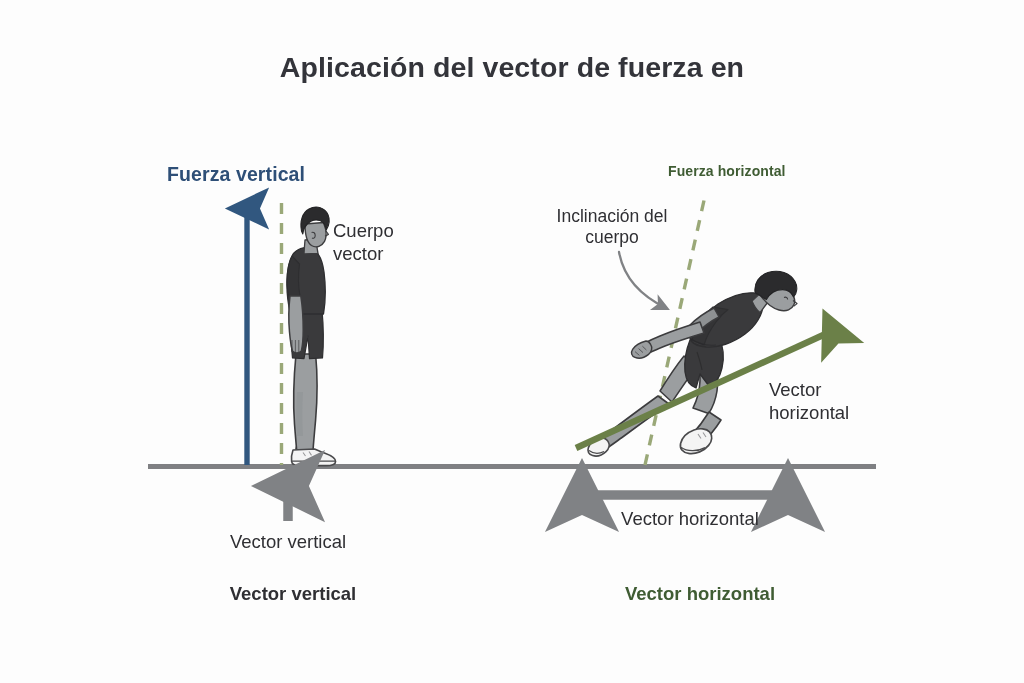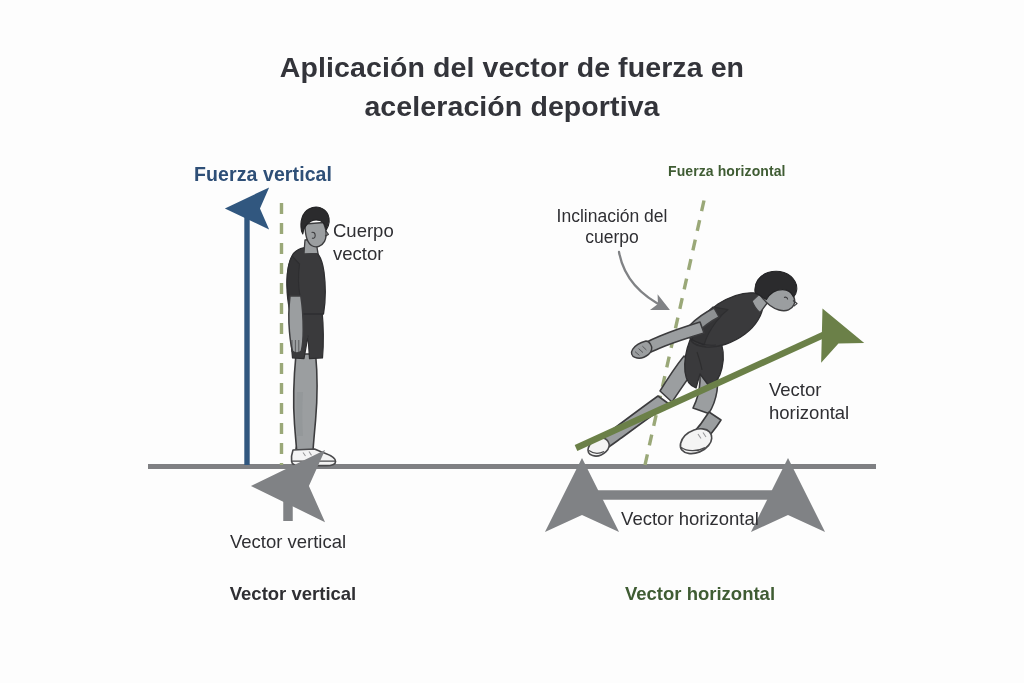--- a/index.html
+++ b/index.html
@@ -46,21 +46,20 @@
   }
 
   
   #lbl-fuerza-vertical {
     left: 167px;
     top: 163px;
     font-size: 19.5px;
     font-weight: 700;
     color: #2e4f77;
     letter-spacing: 0.1px;
-    margin-left: 27px;
   }
   #lbl-fuerza-horizontal {
     left: 668px;
     top: 163px;
     font-size: 14px;
     font-weight: 700;
     color: #3f5c33;
     letter-spacing: 0.1px;
   }
 
@@ -286,21 +285,21 @@
 
     <g>
       <line x1="576" y1="448" x2="832" y2="331" stroke="#6b8048" stroke-width="6.4" marker-end="url(#mk-green)" stroke-linecap="butt"></line>
     </g>
 
     <g>
       <line x1="582" y1="495" x2="788" y2="495" stroke="#808285" stroke-width="9.5" marker-start="url(#mk-gray-s)" marker-end="url(#mk-gray-s)" stroke-linecap="butt"></line>
     </g>
   </svg>
 
-  <div class="txt" id="title"><span>Aplicación del vector de fuerza en</span><br><span>aceleración deportiva</span></div>
+  <div class="txt" id="title"><span>Aplicación del vector de fuerza en</span><br></div>
 
   <div class="txt" id="lbl-fuerza-vertical">Fuerza vertical</div>
 
   <div class="txt" id="lbl-fuerza-horizontal">Fuerza horizontal</div>
 
   <div class="txt" id="lbl-cuerpo-erguido"><span>Cuerpo</span><br><span>vector</span></div>
 
   <div class="txt" id="lbl-vector-horizontal-arrow"><span>Vector</span><br><span>horizontal</span></div>
 
   <div class="txt" id="lbl-inclinacion"><span>Inclinación del</span><br><span>cuerpo</span></div>

